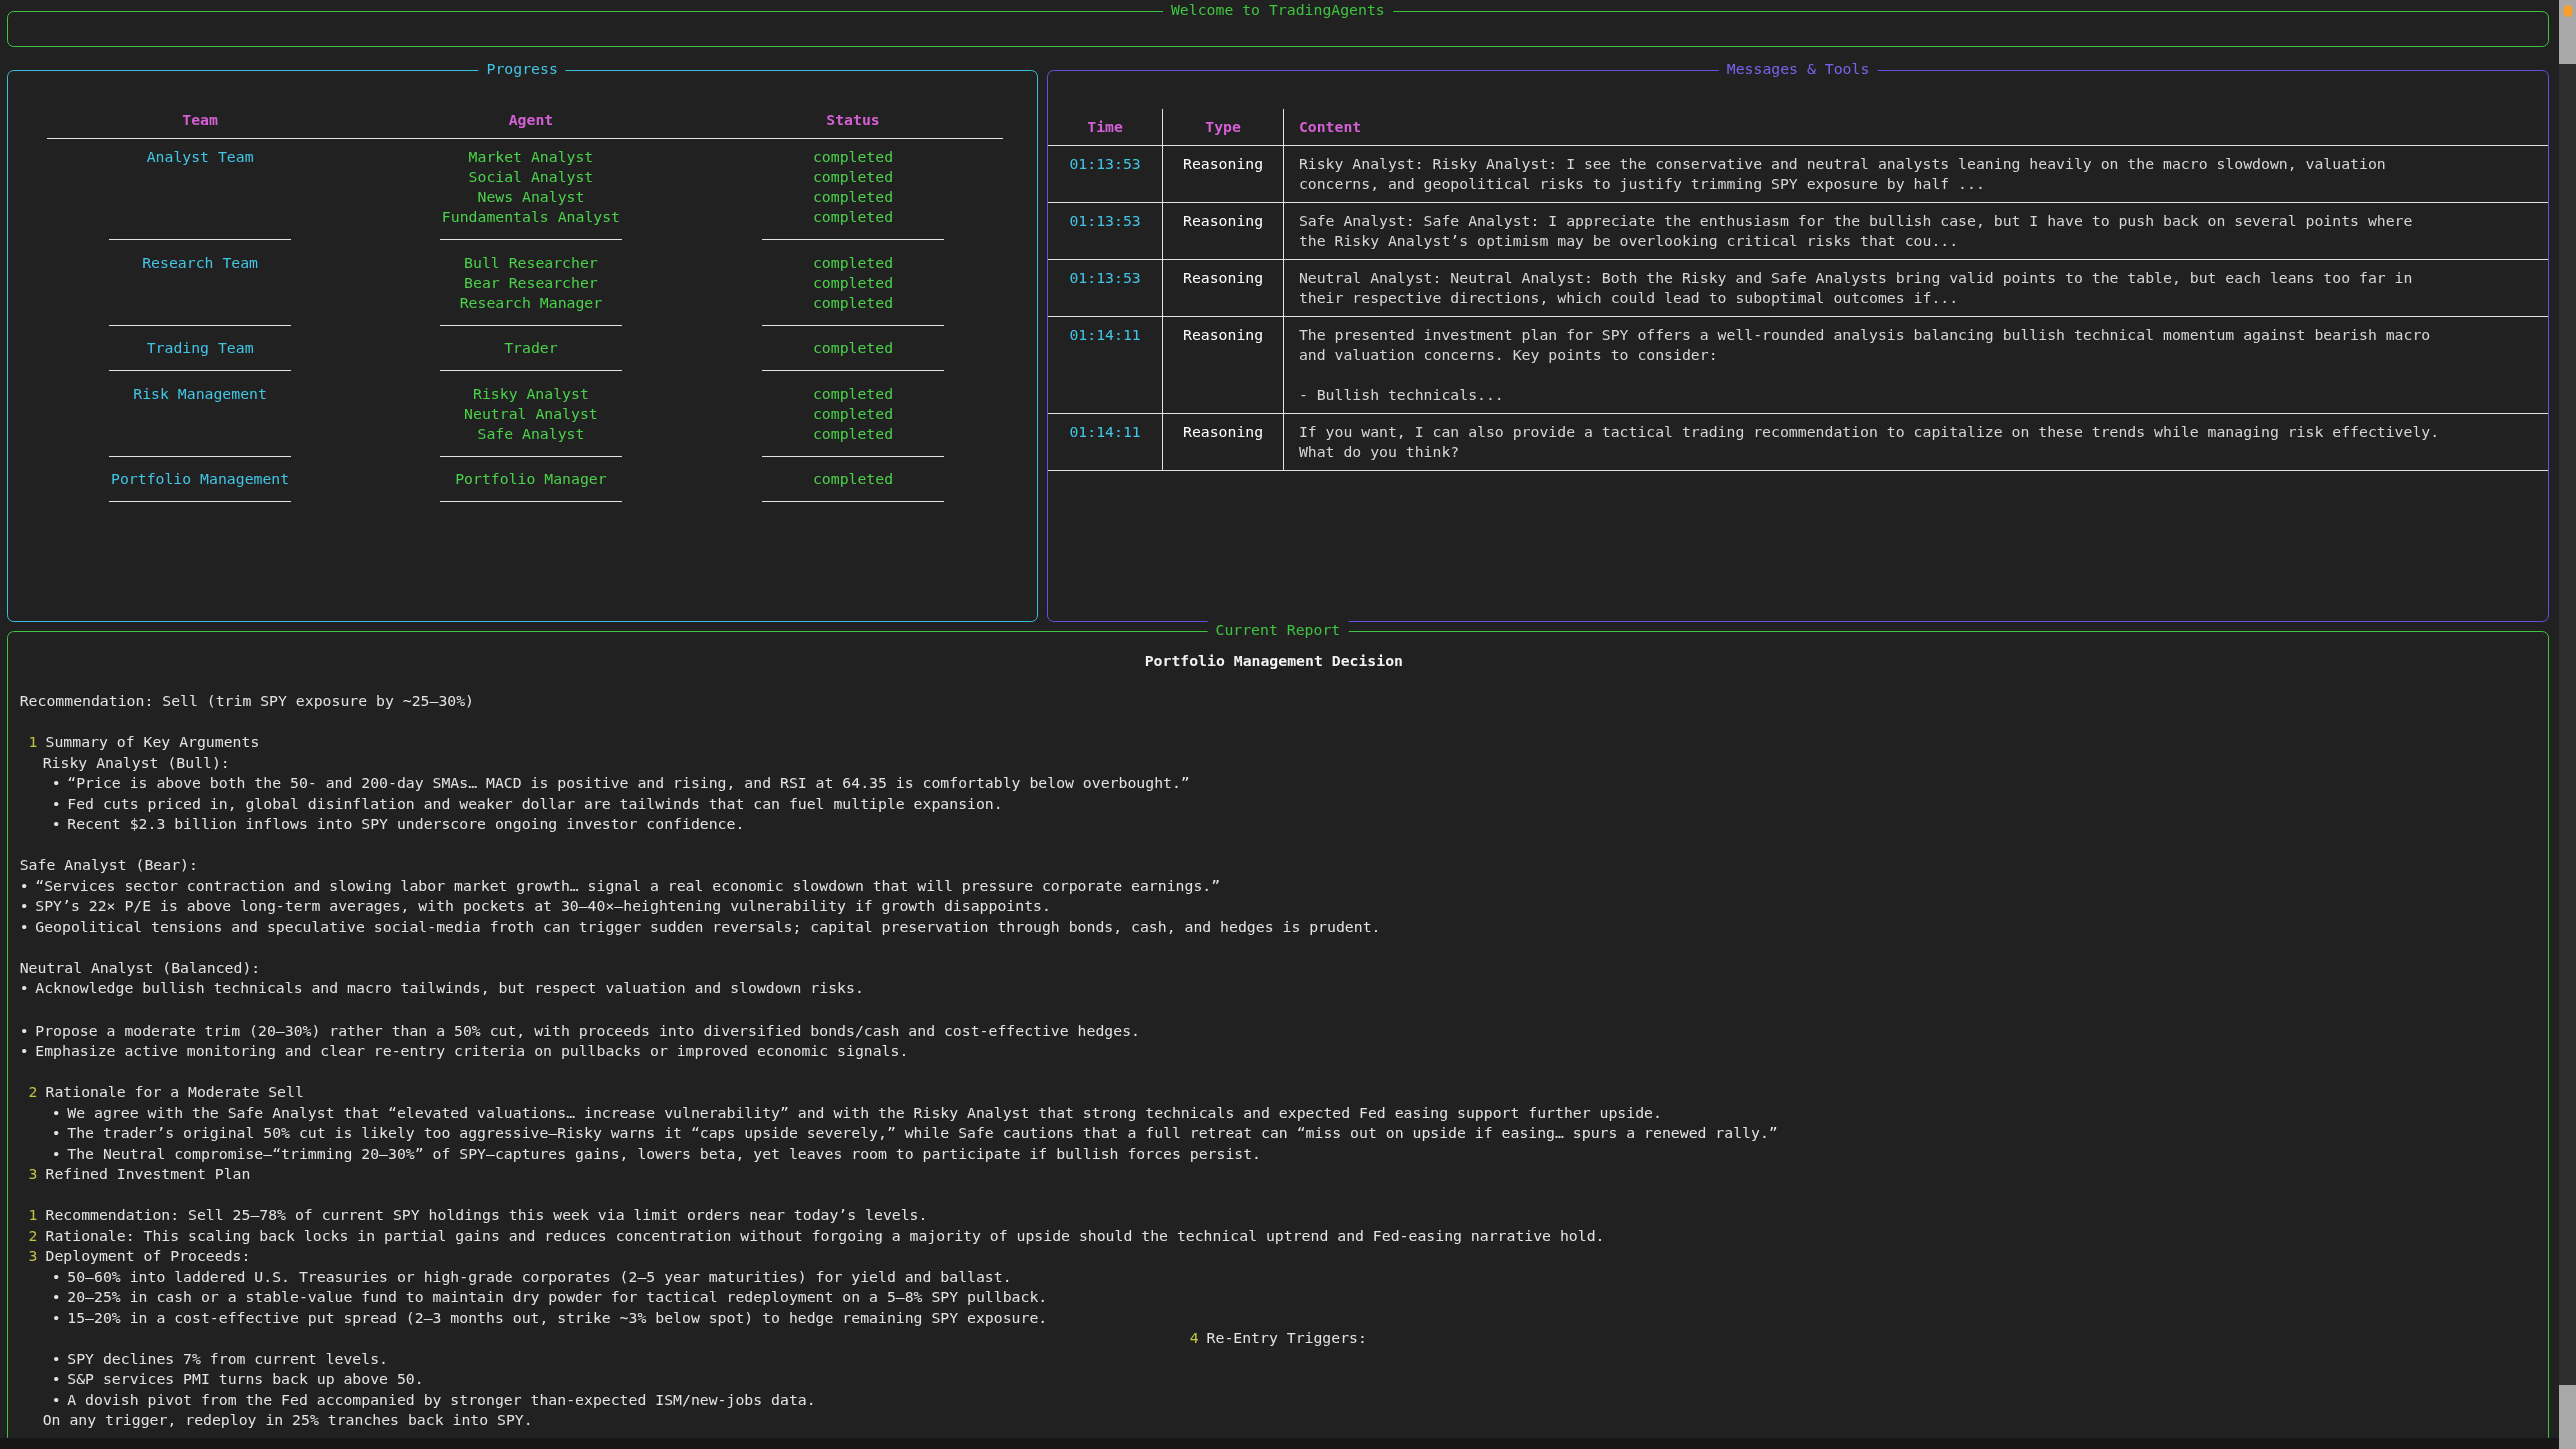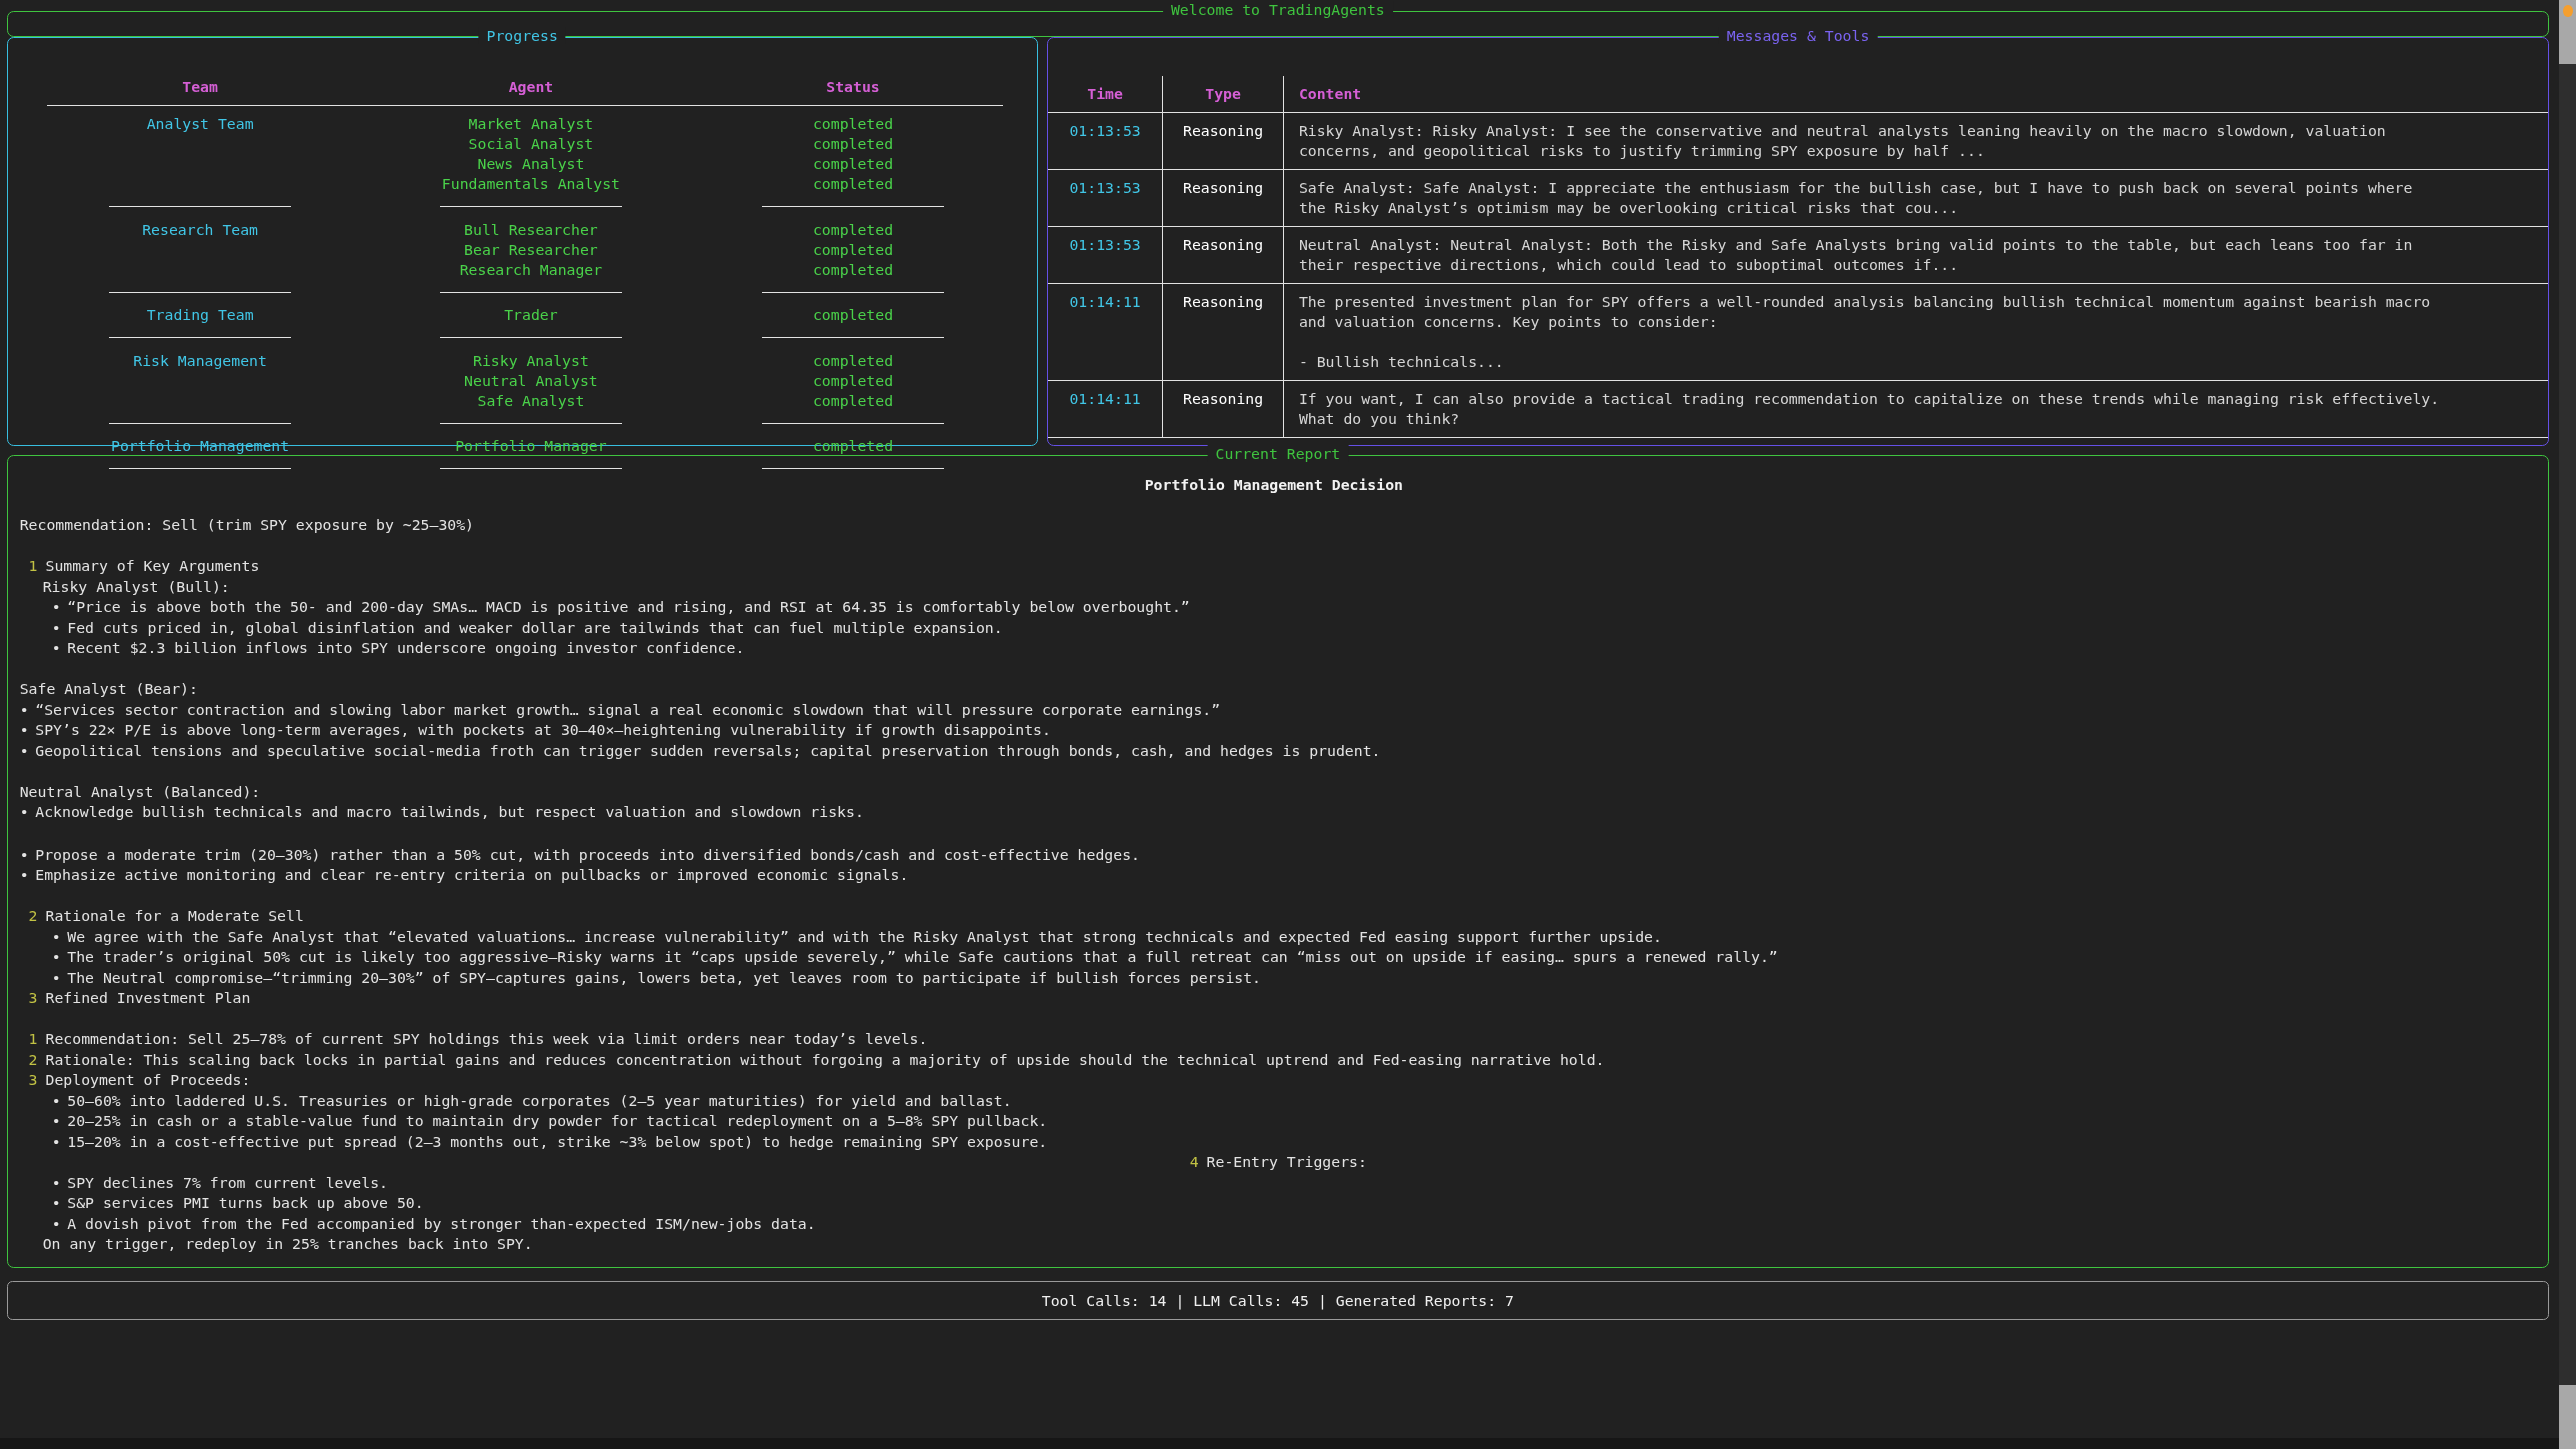--- a/index.html
+++ b/index.html
@@ -12,23 +12,23 @@
   html,body{background:#191919;}
   body{font-family:"DejaVu Sans Mono","Liberation Mono",monospace;font-size:14.8px;color:var(--text);}
   .screen{position:relative;width:2576px;height:1449px;background:var(--background);overflow:hidden;
           padding:10.7px 27px 0 6.7px;}
   .panel{position:relative;border:1.3px solid #888;border-radius:6.7px;}
   .ptitle{position:absolute;top:-10.7px;left:50%;transform:translateX(-50%);
           background:var(--background);padding:0 8px;white-space:nowrap;font-size:14.8px;}
   .t-green{color:var(--green);} .t-cyan{color:var(--cyan);} .t-purple{color:#7a63f0;}
   .b-green{border-color:var(--green);} .b-cyan{border-color:#38bfe0;} .b-purple{border-color:var(--purple);}
 
-  .welcome{height:26px;text-align:center;}
-
-  .mid-row{display:flex;gap:9.4px;height:409px;margin-bottom:9.4px;}
+  .welcome{height:36px;margin-bottom:23px;text-align:center;}
+
+  .mid-row{display:flex;gap:9.4px;height:552px;margin-bottom:9.4px;}
   .progress{width:1031px;flex:0 0 1031px;}
   .messages{flex:1;}
 
   
   .prog-body{padding-top:39px;}
   .p-row{display:grid;grid-template-columns:37.4% 26.9% 35.7%;line-height:20px;}
   .p-cell{text-align:center;}
   .p-head .p-cell{color:var(--magenta);font-weight:bold;}
   .p-team{color:var(--cyan);} .p-agent{color:#4ad24a;} .p-status{color:#4ad24a;}
   .p-hsep{height:17.4px;margin:0 34px 0 39px;position:relative;}

